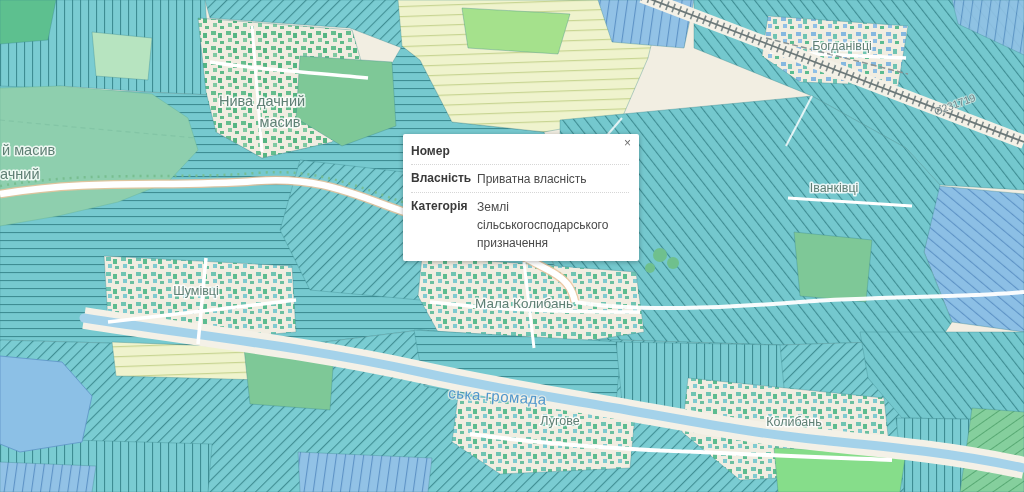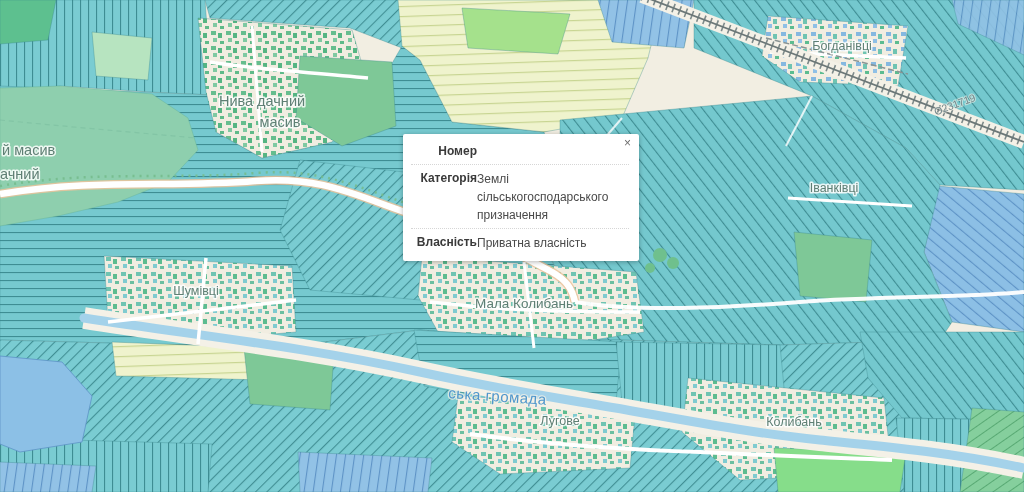--- a/index.html
+++ b/index.html
@@ -38,21 +38,21 @@
     box-shadow:0 1px 5px rgba(0,0,0,0.3);
     padding:4px 10px 5px 8px;
     font-size:12px;color:#444;z-index:10;
   }
   .popup-close{
     position:absolute;top:3px;right:8px;
     font-size:12px;color:#6e6e6e;cursor:pointer;line-height:1;
   }
   .prow{display:flex;padding:5px 0 4px;border-bottom:1px dotted #d6d6d6;}
   .prow:last-child{border-bottom:none;}
-  .plabel{flex:0 0 66px;font-weight:bold;color:#3a3a3a;line-height:1.45;text-align:right;}
+  .plabel{flex:0 0 66px;font-weight:bold;color:#3a3a3a;line-height:1.45;}
   .pvalue{flex:1;color:#4a4a4a;line-height:1.5;}
 </style>
 </head>
 <body>
 
 <svg id="map-svg" viewBox="0 0 1024 492" xmlns="http://www.w3.org/2000/svg">
   <defs>
     <pattern id="pTealV" width="8" height="8" patternUnits="userSpaceOnUse">
         <rect width="8" height="8" fill="#7accd2"></rect>
         <rect width="1.1" height="8" fill="#3e8d93"></rect>
@@ -216,20 +216,20 @@
     <text class="map-label-road" x="956" y="108" font-size="10.5" transform="rotate(-20,956,108)">О231719</text>
   </g>
 </svg>
 
 <div class="popup">
   <span class="popup-close">×</span>
   <div class="prow">
     <div class="plabel">Номер</div>
   </div>
   <div class="prow">
+    <div class="plabel">Власність</div>
+    <div class="pvalue">Приватна власність</div>
+  </div>
+  <div class="prow">
     <div class="plabel">Категорія</div>
     <div class="pvalue">Землі сільськогосподарського призначення</div>
   </div>
-  <div class="prow">
-    <div class="plabel">Власність</div>
-    <div class="pvalue">Приватна власність</div>
-  </div>
 </div>
 
 </body></html>

